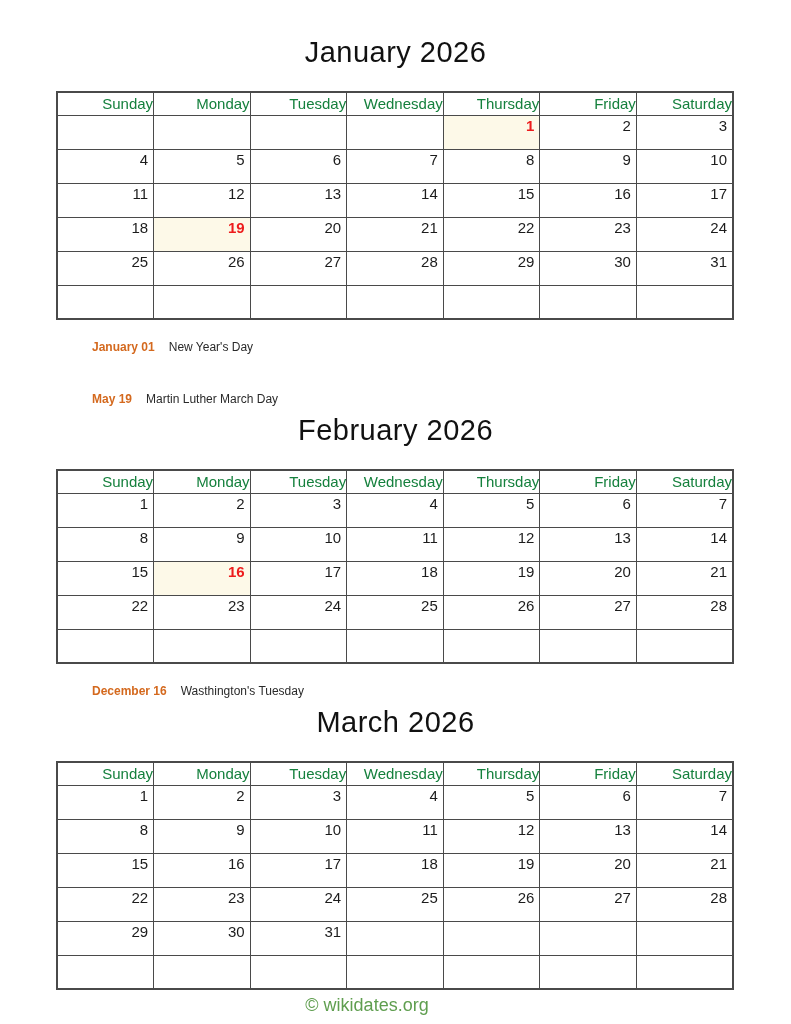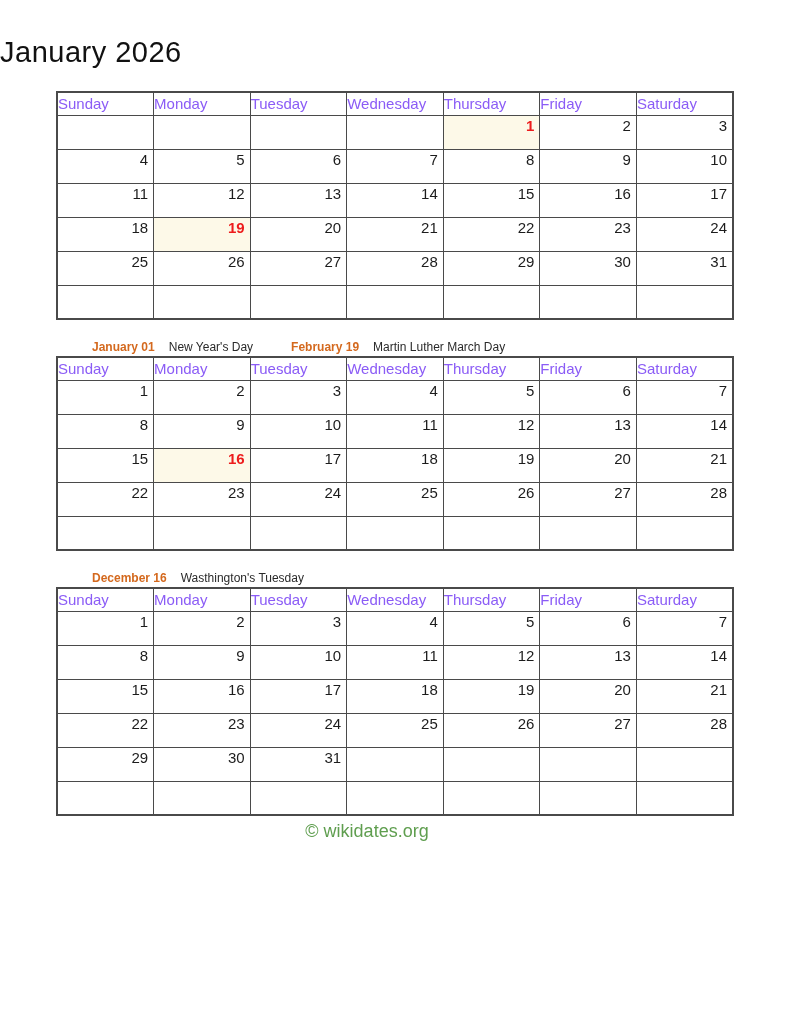--- a/index.html
+++ b/index.html
@@ -14,62 +14,64 @@
   .page {
     width: 791px;
     height: 1024px;
     background: #ffffff;
     padding-top: 30px;
     overflow: hidden;
   }
   .month-title {
     font-size: 29px;
     font-weight: 400;
+    text-align: center;
     color: #111111;
     margin: 0 0 17px 0;
     line-height: 44px;
     letter-spacing: 0.5px;
   }
   table.calendar {
     width: 678px;
     margin-left: 56px;
     border-collapse: collapse;
     table-layout: fixed;
     border: 2px solid var(--border-color, #4a4a4a);
   }
   table.calendar th, table.calendar td {
     border: 1.5px solid var(--border-color, #4a4a4a);
   }
   table.calendar th {
     height: 23px;
     padding: 0;
     font-size: 15px;
     font-weight: 400;
-    text-align: left;
-    color: #8b5cf6;
+    text-align: right;
+    color: #15803d;
   }
   table.calendar td {
     height: 34px;
     padding: 1px 5px 0 0;
     font-size: 15px;
     text-align: right;
     vertical-align: top;
     color: #1c1c1c;
   }
   table.calendar td.holiday {
     background: var(--holiday-bg, #fdf9e8);
     color: var(--holiday-number, #ed1c1c);
     font-weight: 700;
   }
   .legend {
     margin: 20px 0 2px 92px;
     font-size: 12px;
     display: flex;
     gap: 38px;
     align-items: baseline;
+    flex-direction: column;
   }
   .legend-item { white-space: nowrap; }
   .legend-date {
     color: var(--legend-date, #d4691e);
     font-weight: 700;
     margin-right: 14px;
   }
   .legend-name { color: #2a2a2a; }
   .month { margin: 0; }
   .copyright {
@@ -155,25 +157,26 @@
               <td></td>
               <td></td>
               <td></td>
               <td></td>
               <td></td>
             </tr>
           </tbody>
     </table>
     <div class="legend">
           <span class="legend-item"><span class="legend-date">January 01</span><span class="legend-name">New Year's Day</span></span>
-          <span class="legend-item"><span class="legend-date">February 19</span><span class="legend-name">Martin Luther March Day</span></span>
+          <span class="legend-item"><span class="legend-date">May 19</span><span class="legend-name">Martin Luther March Day</span></span>
         </div>
   </section>
 
   <section class="month">
+    <h1 class="month-title">February 2026</h1>
     <table class="calendar">
       <thead>
         <tr>
               <th>Sunday</th>
               <th>Monday</th>
               <th>Tuesday</th>
               <th>Wednesday</th>
               <th>Thursday</th>
               <th>Friday</th>
               <th>Saturday</th>
@@ -226,20 +229,21 @@
               <td></td>
             </tr>
           </tbody>
     </table>
     <div class="legend">
           <span class="legend-item"><span class="legend-date">December 16</span><span class="legend-name">Wasthington's Tuesday</span></span>
         </div>
   </section>
 
   <section class="month">
+    <h1 class="month-title">March 2026</h1>
     <table class="calendar">
       <thead>
         <tr>
               <th>Sunday</th>
               <th>Monday</th>
               <th>Tuesday</th>
               <th>Wednesday</th>
               <th>Thursday</th>
               <th>Friday</th>
               <th>Saturday</th>

